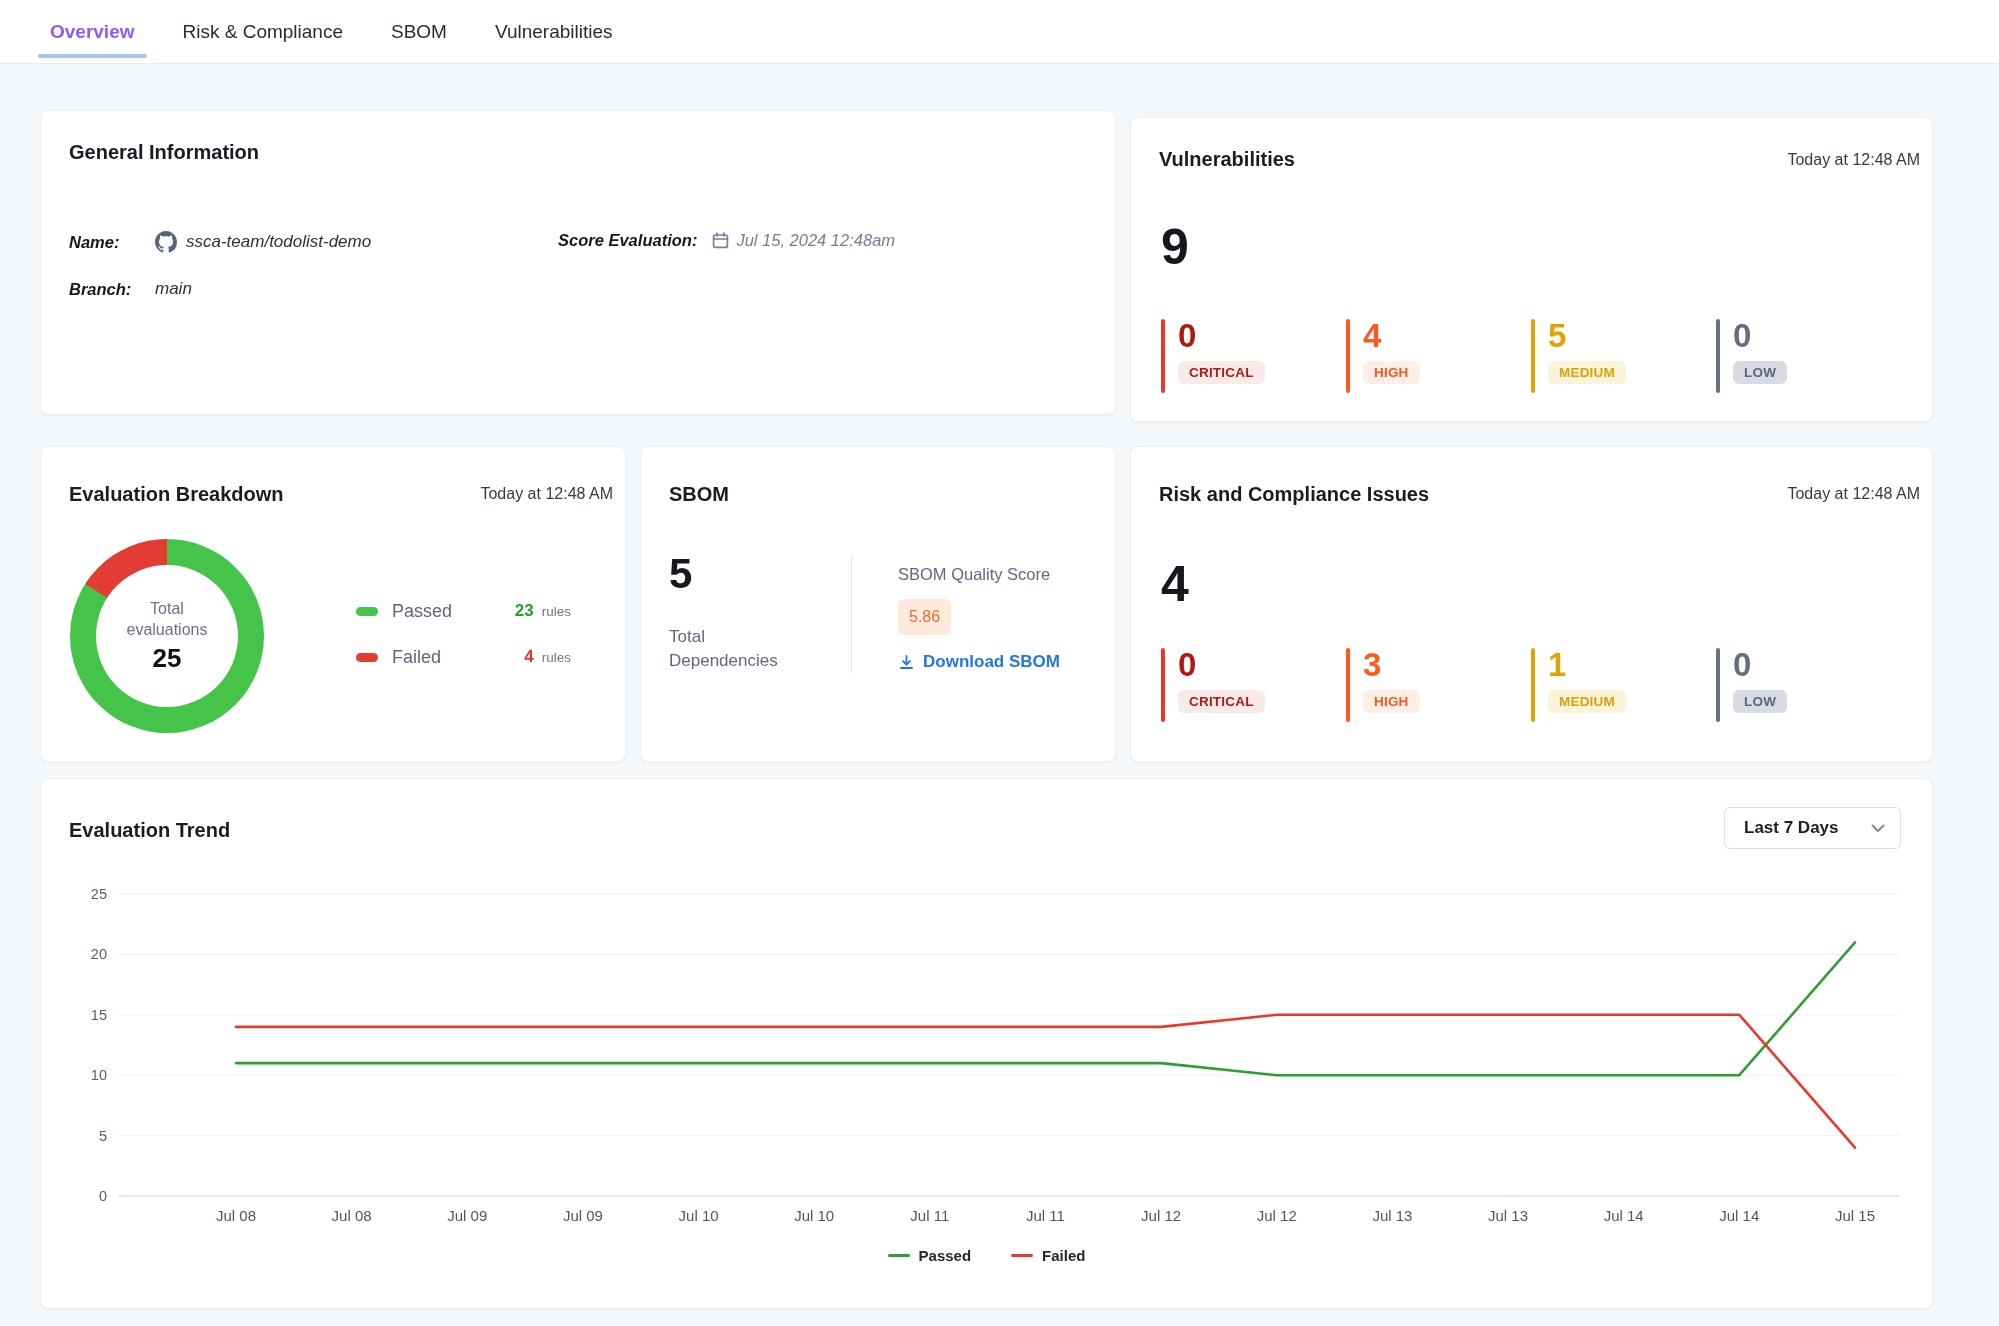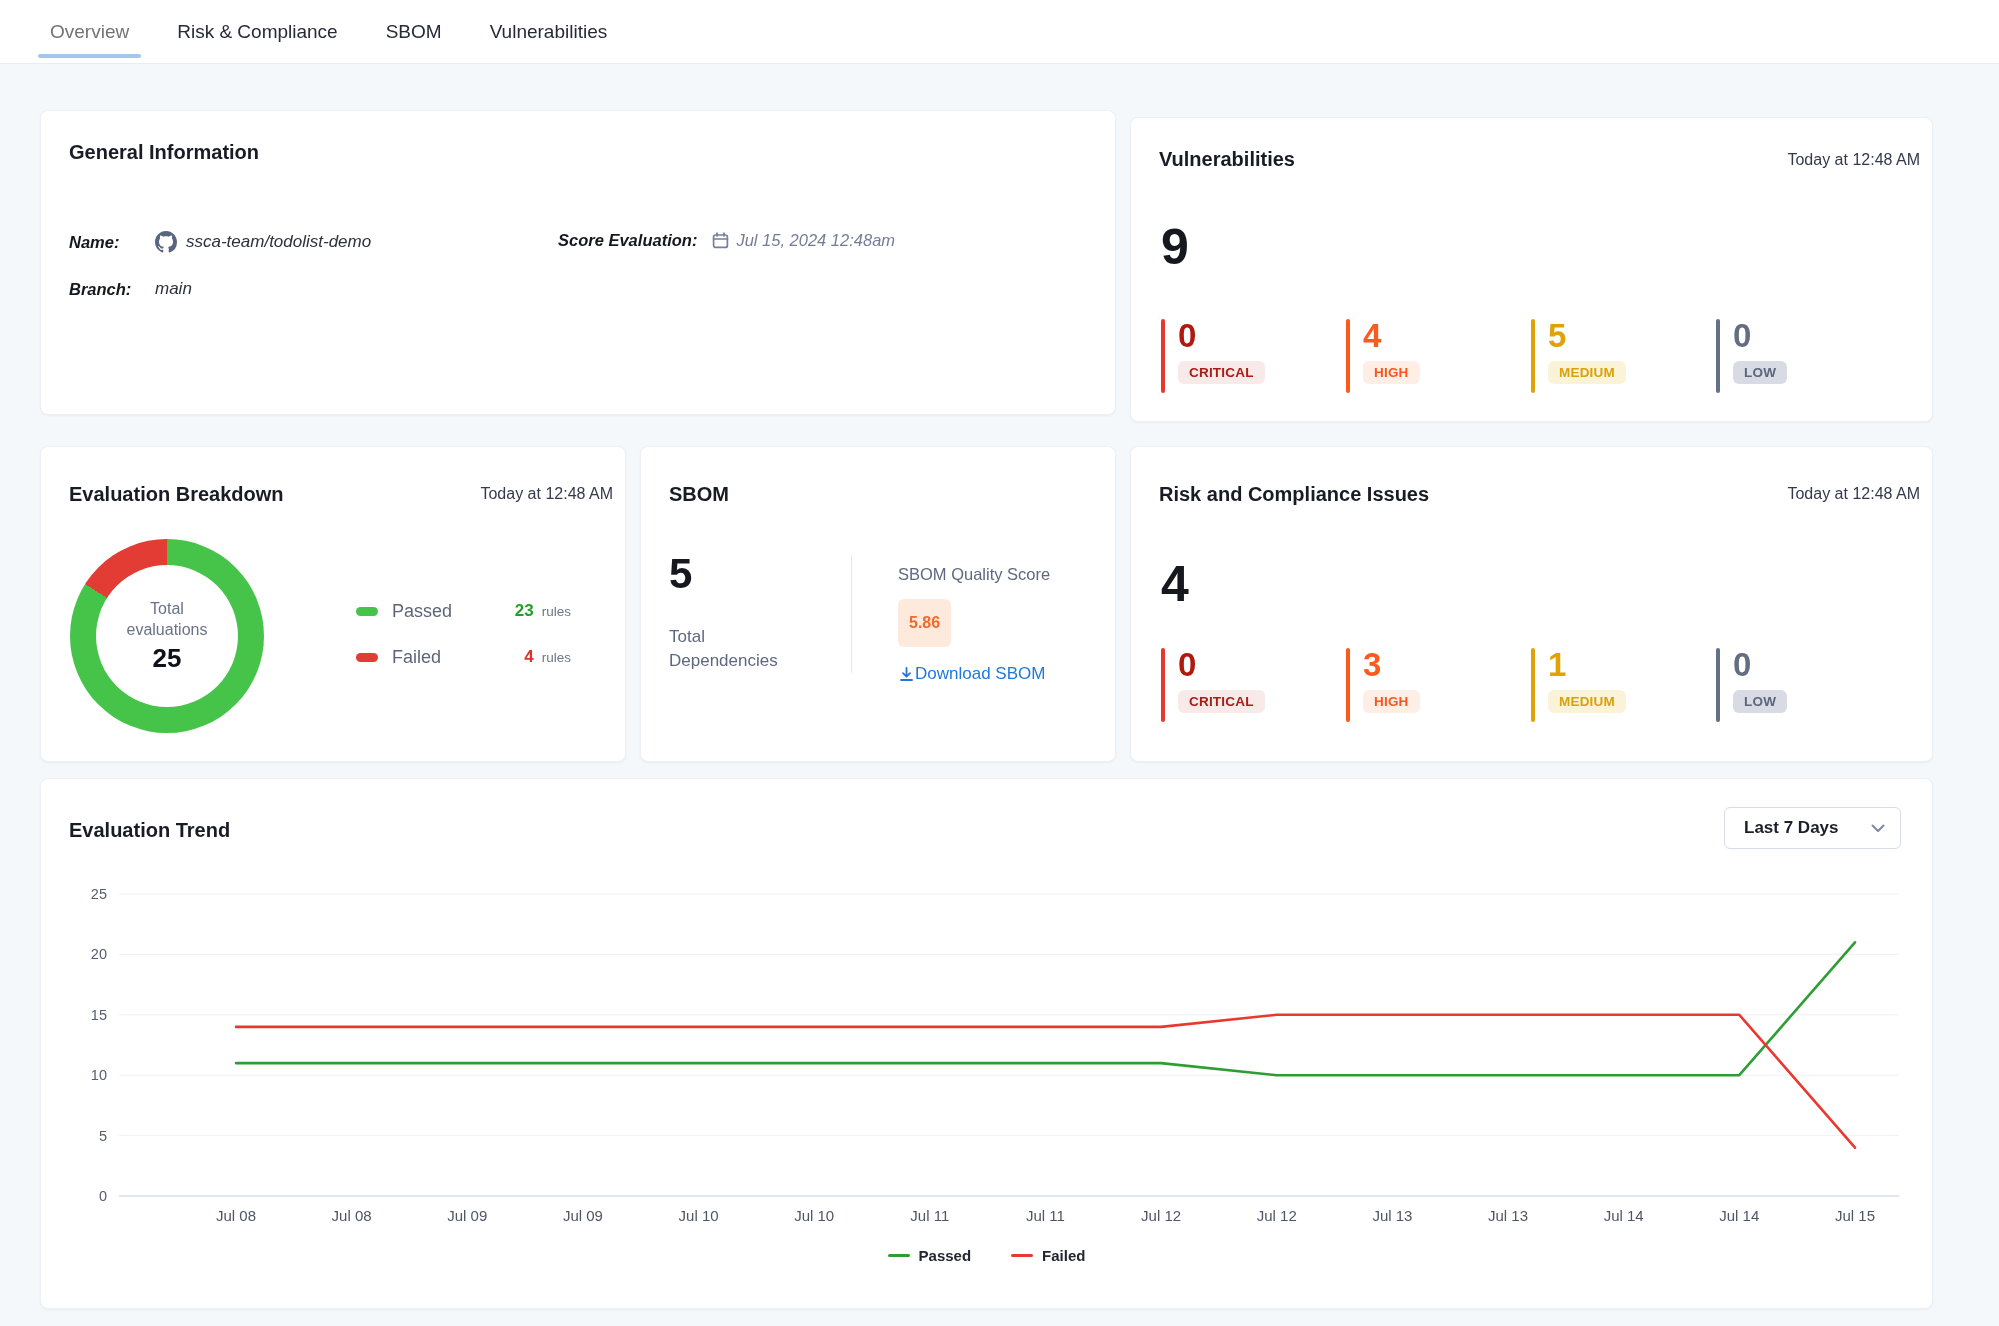--- a/index.html
+++ b/index.html
@@ -12,21 +12,21 @@
     overflow: hidden;
   }
   
   .tabbar {
     position: absolute; top:0; left:0; right:0; height:64px;
     background:#fff; border-bottom:1px solid #e9ecf2;
     display:flex; align-items:center; padding-left:50px; gap:48px; z-index:2;
   }
   .tab { position:relative; height:100%; display:flex; align-items:center;
          font-size:19px; color:#262b37; cursor:pointer; white-space:nowrap; }
-  .tab.active { font-weight:400; color:#737373; }
+  .tab.active { font-weight:700; color:#8b5cf6; }
   .tab.active::after { content:""; position:absolute; left:-12px; right:-12px; bottom:5px;
          height:4px; border-radius:2px; background:#a5c6ec; }
   
   .card { position:absolute; background:#fff; border:1px solid #edf0f5;
           border-radius:8px; box-shadow:0 1px 2px rgba(16,24,40,.05); }
   .card-title { position:absolute; left:28px; font-size:20px; font-weight:700; color:#181c25; }
   .card-timestamp { position:absolute; right:12px; font-size:16px; font-weight:400; color:#333a4c; }
   #card-general { left:40px; top:110px; width:1076px; height:305px; }
   #card-vuln    { left:1130px; top:117px; width:803px; height:305px; }
   #card-eval    { left:40px; top:446px; width:586px; height:316px; }
@@ -65,24 +65,24 @@
   .eb-pill { width:22px; height:9px; border-radius:5px; margin-right:14px; flex:none; }
   .eb-name { font-size:18px; color:#5d6679; }
   .eb-count { margin-left:auto; font-size:17px; font-weight:700; }
   .eb-unit { margin-left:8px; font-size:13.5px; color:#6e7689; }
   
   .sbom-num { position:absolute; left:28px; top:106px; font-size:42px; font-weight:700; color:#15181e; line-height:1; }
   .sbom-dep { position:absolute; left:28px; top:178px; font-size:17px; color:#5f6880; line-height:24px; }
   .sbom-div { position:absolute; left:210px; top:108px; width:1px; height:118px; background:#e2e6ee; }
   .sbom-right { position:absolute; left:257px; top:118px; width:210px; }
   .sbom-q-label { font-size:16.5px; color:#5f6880; }
-  .sbom-score { display:inline-block; margin-top:15px; padding:15px 11px; border-radius:6px;
-                background:#fdeadc; color:#ef6a2c; font-size:16px; font-weight:700; }
-  .sbom-link { display:flex; align-items:center; margin-top:17px;
-               color:#1f78dd; font-size:17px; font-weight:400; cursor:pointer; }
+  .sbom-score { display:inline-block; margin-top:15px; padding:9px 11px; border-radius:6px;
+                background:#fdeadc; color:#ef6a2c; font-size:16px; font-weight:400; }
+  .sbom-link { display:flex; align-items:center; gap:8px; margin-top:17px;
+               color:#1f78dd; font-size:17px; font-weight:700; cursor:pointer; }
   
   .range-select { position:absolute; right:31px; top:28px; width:177px; height:42px;
                   display:flex; align-items:center; justify-content:space-between;
                   padding:0 15px 0 19px; border:1px solid #d7dce8; border-radius:6px;
                   background:#fff; cursor:pointer; }
   .range-label { font-size:17px; font-weight:600; color:#1b1f2a; }
   #trend-svg { position:absolute; left:28px; top:90px; }
   .trend-legend { position:absolute; left:0; right:0; top:468px; display:flex;
                   justify-content:center; gap:40px; }
   .tl-item { display:flex; align-items:center; gap:9px; }

